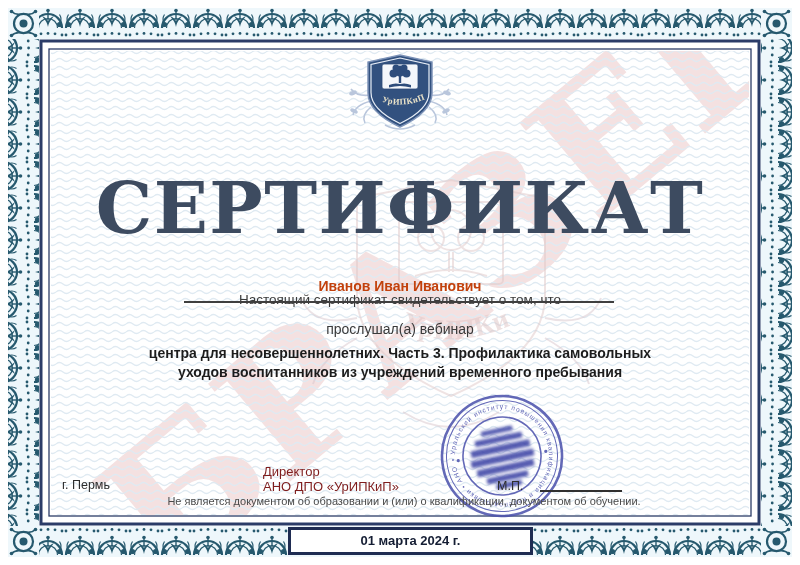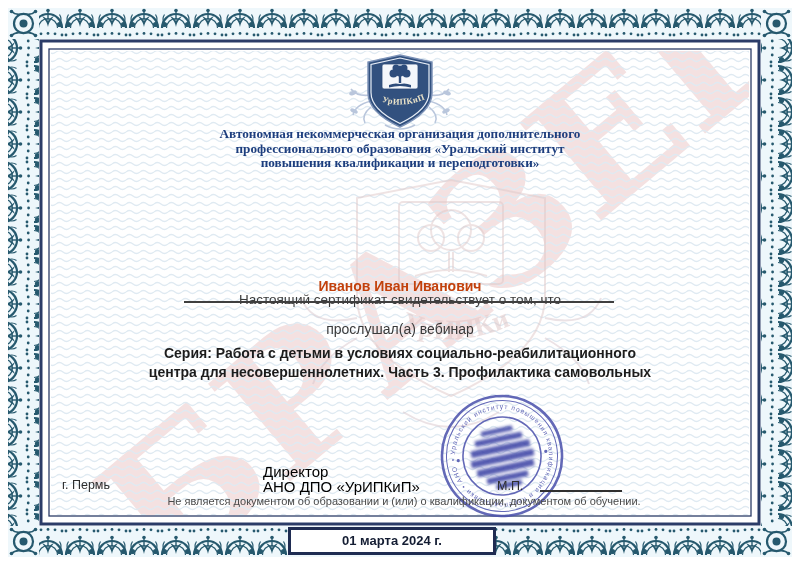--- a/index.html
+++ b/index.html
@@ -21,26 +21,26 @@
   .org-lines{top:127px;font-family:"Liberation Serif",serif;font-weight:bold;
     font-size:13.2px;line-height:14.6px;color:#1d3e7e;}
   .page-title{top:176px;font-family:"DejaVu Serif","Liberation Serif",serif;
     font-weight:bold;font-size:71px;line-height:64px;letter-spacing:1.5px;color:#3d4b60;}
   .statement{top:256px;font-size:13.5px;color:#3a3a3a;margin-top:36px;}
   .recipient{top:278px;font-size:14px;font-weight:bold;color:#c2410c;}
   .name-line{left:184px;top:301px;width:430px;border-top:2px solid #3f3f3f;}
   .action{top:321px;font-size:14px;color:#3a3a3a;}
   .course{top:344px;font-size:14px;font-weight:bold;line-height:18.6px;color:#1c1c1c;}
   .city{left:62px;top:478px;font-size:12.5px;color:#2d2d2d;}
-  .director{left:263px;top:464px;font-size:15px;line-height:15px;color:#000000;}
+  .director{left:263px;top:464px;font-size:13px;line-height:15px;color:#7f1d1d;}
   .seal-mark{left:497px;top:479px;font-size:12.5px;color:#2d2d2d;border-radius:7px;}
   .sign-line{left:540px;top:490px;width:82px;border-top:2px solid #303030;}
   .disclaimer{top:495px;font-size:11px;color:#4a4a4a;padding-left:8px;}
   .date-box{
-    left:288px;top:527px;width:208px;height:28px;box-sizing:border-box;
+    left:288px;top:527px;width:245px;height:28px;box-sizing:border-box;
     background:#ffffff;border:3px solid #1f2c52;
     font-size:13px;font-weight:bold;color:#141d33;text-align:center;line-height:21px;
   }
   .stamp{left:438px;top:392px;width:128px;height:128px;opacity:0.87;transform:rotate(-6deg);}
   .logo{left:341px;top:53px;width:118px;height:80px;}
   .crest-faint{left:222px;top:168px;width:356px;height:310px;opacity:0.5;}
 </style>
 </head>
 <body>
 
@@ -151,38 +151,34 @@
         <circle cx="63" cy="15" r="3.5"></circle>
       <rect x="57.8" y="22" width="2.4" height="8"></rect>
       <path d="M48,32 Q53.5,29.5 59,31 Q64.5,29.5 70,32 L70,34.5 Q59,31.5 48,34.5 Z"></path>
     </g>
     <path id="bannerArc" d="M36,47 Q59,56 82,47" fill="none" stroke="none"></path>
     <text font-family="Liberation Serif,serif" font-size="8.5" font-weight="bold" fill="#e9e2c8" letter-spacing="0.5">
       <textPath href="#bannerArc" startOffset="5">УрИПКиП</textPath>
     </text>
   </svg>
 
-  <div class="abs center org-lines">
-    <div>Автономная некоммерческая организация дополнительного</div>
-    <div>профессионального образования «Уральский институт</div>
-    <div>повышения квалификации и переподготовки»</div>
-  </div>
-
+
+  <div class="abs center page-title">СЕРТИФИКАТ</div>
 
   <div class="abs center statement">Настоящий сертификат свидетельствует о том, что</div>
 
   <div class="abs center recipient">Иванов Иван Иванович</div>
 
   <div class="abs name-line"></div>
 
   <div class="abs center action">прослушал(а) вебинар</div>
 
   <div class="abs center course">
-    <div>Серия: Работа с детьми в условиях социально-реабилитационного</div>
     <div>центра для несовершеннолетних. Часть 3. Профилактика самовольных</div>
+    <div>уходов воспитанников из учреждений временного пребывания</div>
   </div>
 
   <div class="abs city">г. Пермь</div>
 
   <div class="abs director">
     <div>Директор</div>
     <div>АНО ДПО «УрИПКиП»</div>
   </div>
 
   <svg class="abs stamp" viewBox="0 0 128 128">

